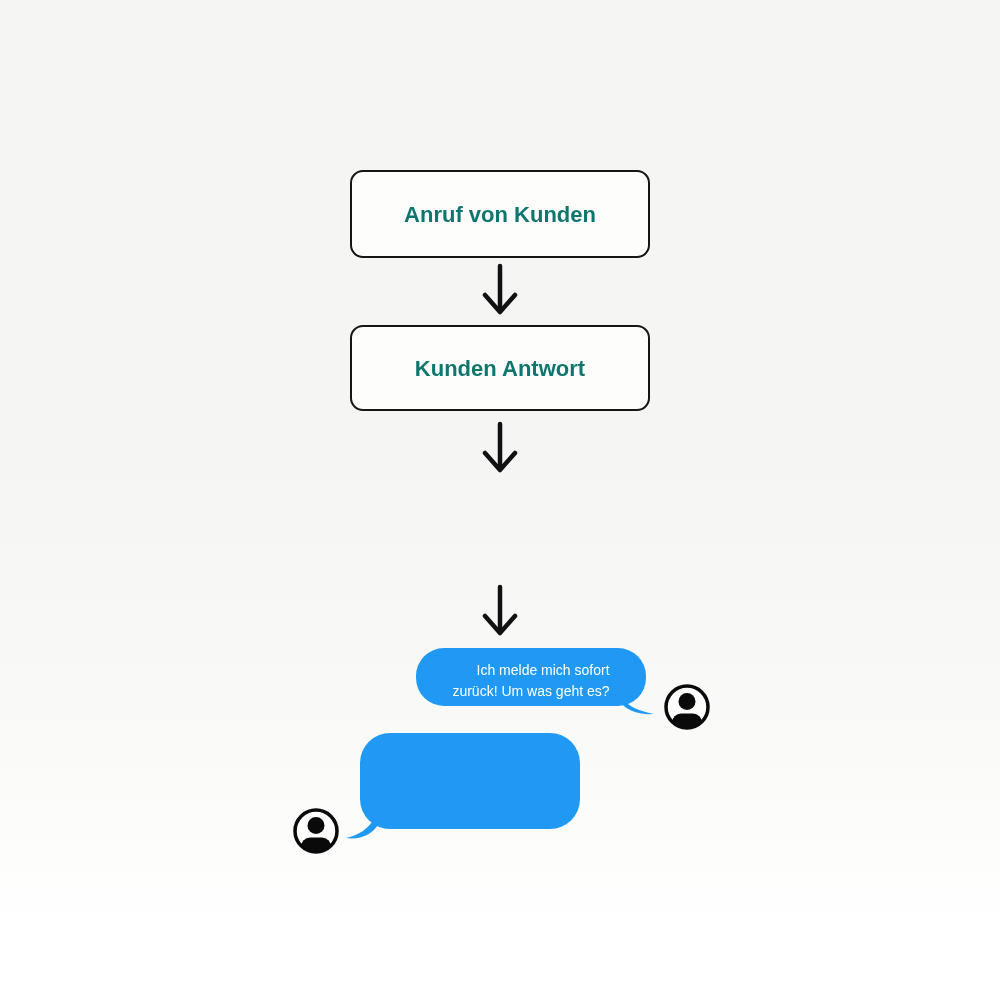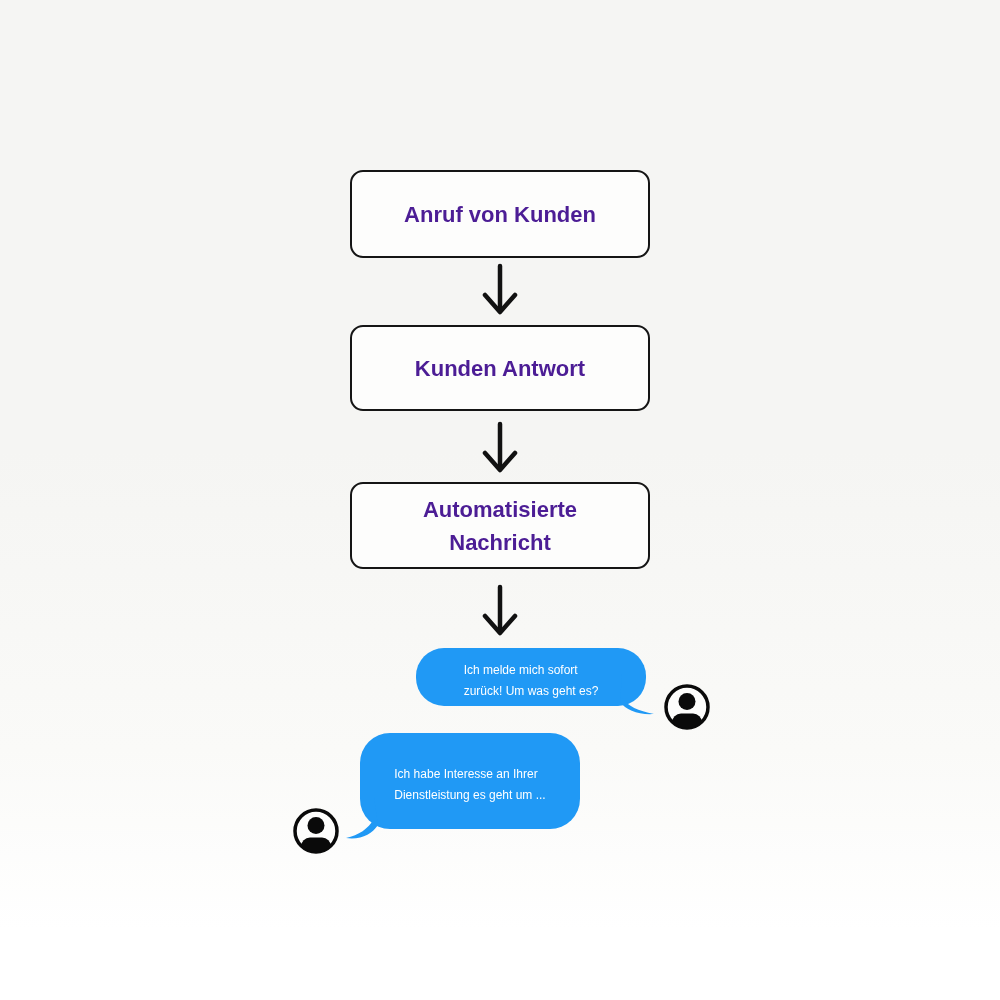--- a/index.html
+++ b/index.html
@@ -22,21 +22,21 @@
     background: #fdfdfc;
     border: 2.5px solid #151515;
     border-radius: 13px;
     display: flex;
     align-items: center;
     justify-content: center;
     text-align: center;
     font-weight: bold;
     font-size: 22px;
     line-height: 33px;
-    color: #4c1d95;
+    color: #0f766e;
     padding: 0 30px;
   }
   .flow-node.n1 { top: 170px; height: 88px; }
   .flow-node.n2 { top: 325px; height: 86px; }
   .flow-node.n3 { top: 482px; height: 87px; }
 
   
   .flow-arrow {
     position: absolute;
     left: 480px;
@@ -57,23 +57,23 @@
   }
   .bubble svg.bubble-bg {
     position: absolute;
     left: 0;
     top: 0;
     overflow: visible;
   }
   .bubble .bubble-text {
     position: relative;
     color: #ffffff;
-    font-size: 12px;
+    font-size: 14px;
     line-height: 21px;
-    text-align: left;
+    text-align: right;
     white-space: pre-line;
     margin-top: 8px;
   }
   .bubble.msg1 { left: 416px; top: 648px; width: 230px; height: 58px; }
   .bubble.msg2 { left: 360px; top: 733px; width: 220px; height: 96px; }
 
   
   .avatar {
     position: absolute;
     width: 48px;
@@ -103,23 +103,20 @@
     <span>Kunden Antwort</span>
   </div>
 
   <div class="flow-arrow a2">
     <svg width="40" height="52" viewBox="0 0 40 52">
       <line x1="20" y1="2" x2="20" y2="44" stroke="#111" stroke-width="4.5" stroke-linecap="round"></line>
       <path d="M5 31 L20 48 L35 31" fill="none" stroke="#111" stroke-width="4.5" stroke-linecap="round" stroke-linejoin="round"></path>
     </svg>
   </div>
 
-  <div class="flow-node n3">
-    <span>Automatisierte Nachricht</span>
-  </div>
 
   <div class="flow-arrow a3">
     <svg width="40" height="52" viewBox="0 0 40 52">
       <line x1="20" y1="2" x2="20" y2="44" stroke="#111" stroke-width="4.5" stroke-linecap="round"></line>
       <path d="M5 31 L20 48 L35 31" fill="none" stroke="#111" stroke-width="4.5" stroke-linecap="round" stroke-linejoin="round"></path>
     </svg>
   </div>
 
   <div class="bubble msg1">
     <svg class="bubble-bg" width="230" height="58" viewBox="0 0 230 58">
@@ -141,22 +138,20 @@
       <circle cx="24" cy="18.5" r="8.5" fill="#0a0a0a"></circle>
       <rect x="9" y="30.5" width="30" height="22" rx="9" fill="#0a0a0a" clip-path="url(#avclip1)"></rect>
     </svg>
   </div>
 
   <div class="bubble msg2">
     <svg class="bubble-bg" width="220" height="96" viewBox="0 0 220 96">
       <path fill="#2099f5" d="M30,0 H190 A30,30 0 0 1 220,30 V66 A30,30 0 0 1 190,96 H30 A30,30 0 0 1 0,66 V30 A30,30 0 0 1 30,0 Z"></path>
       <path fill="#2099f5" d="M14,64 L14,86 C8,96 -1,102 -14,105 C1,107 12,101 18,92 Z"></path>
     </svg>
-    <div class="bubble-text">Ich habe Interesse an Ihrer
-Dienstleistung es geht um ...</div>
   </div>
 
   <div class="avatar av2">
     <svg width="48" height="48" viewBox="0 0 48 48">
       <defs>
           <clipPath id="avclip2">
             <circle cx="24" cy="24" r="21"></circle>
           </clipPath>
         </defs>
       <circle cx="24" cy="24" r="21" fill="#fdfdfc" stroke="#0a0a0a" stroke-width="3.5"></circle>

